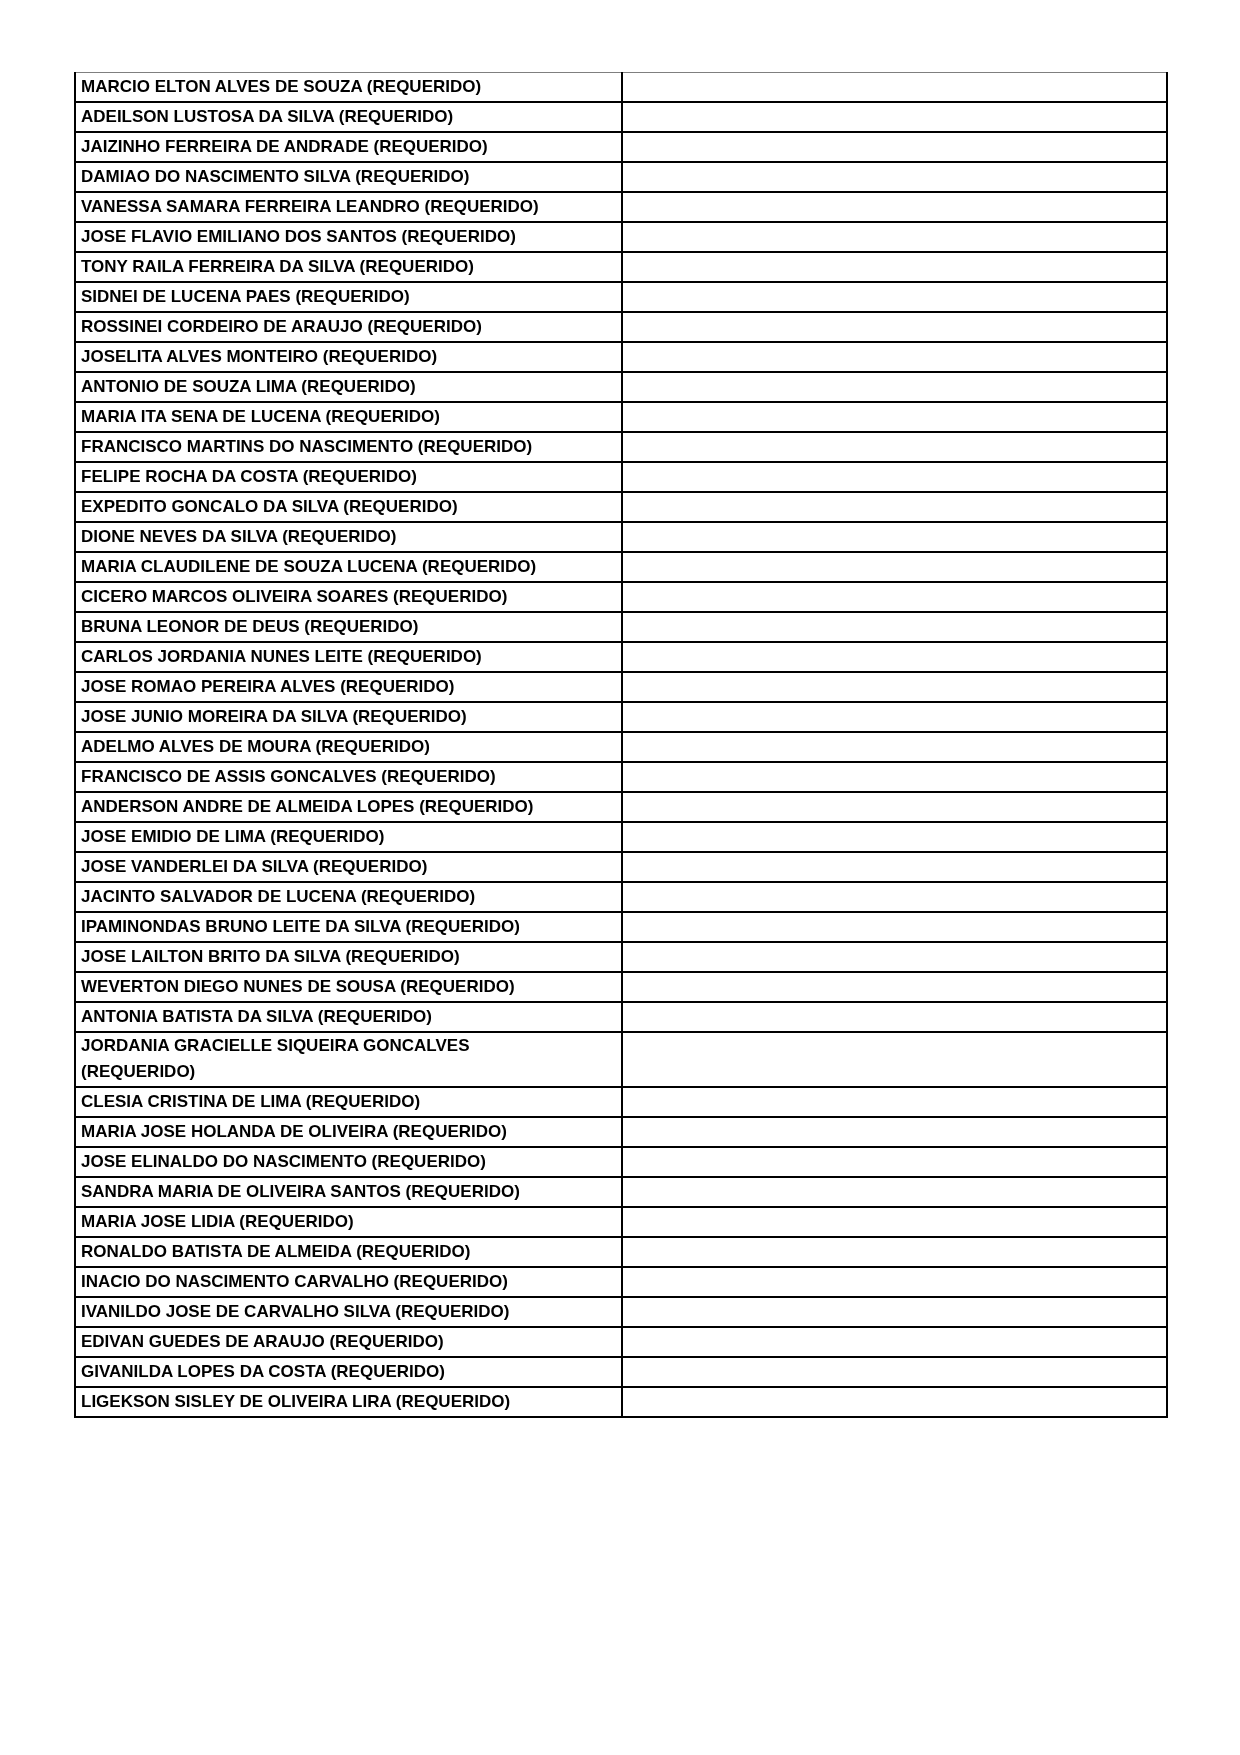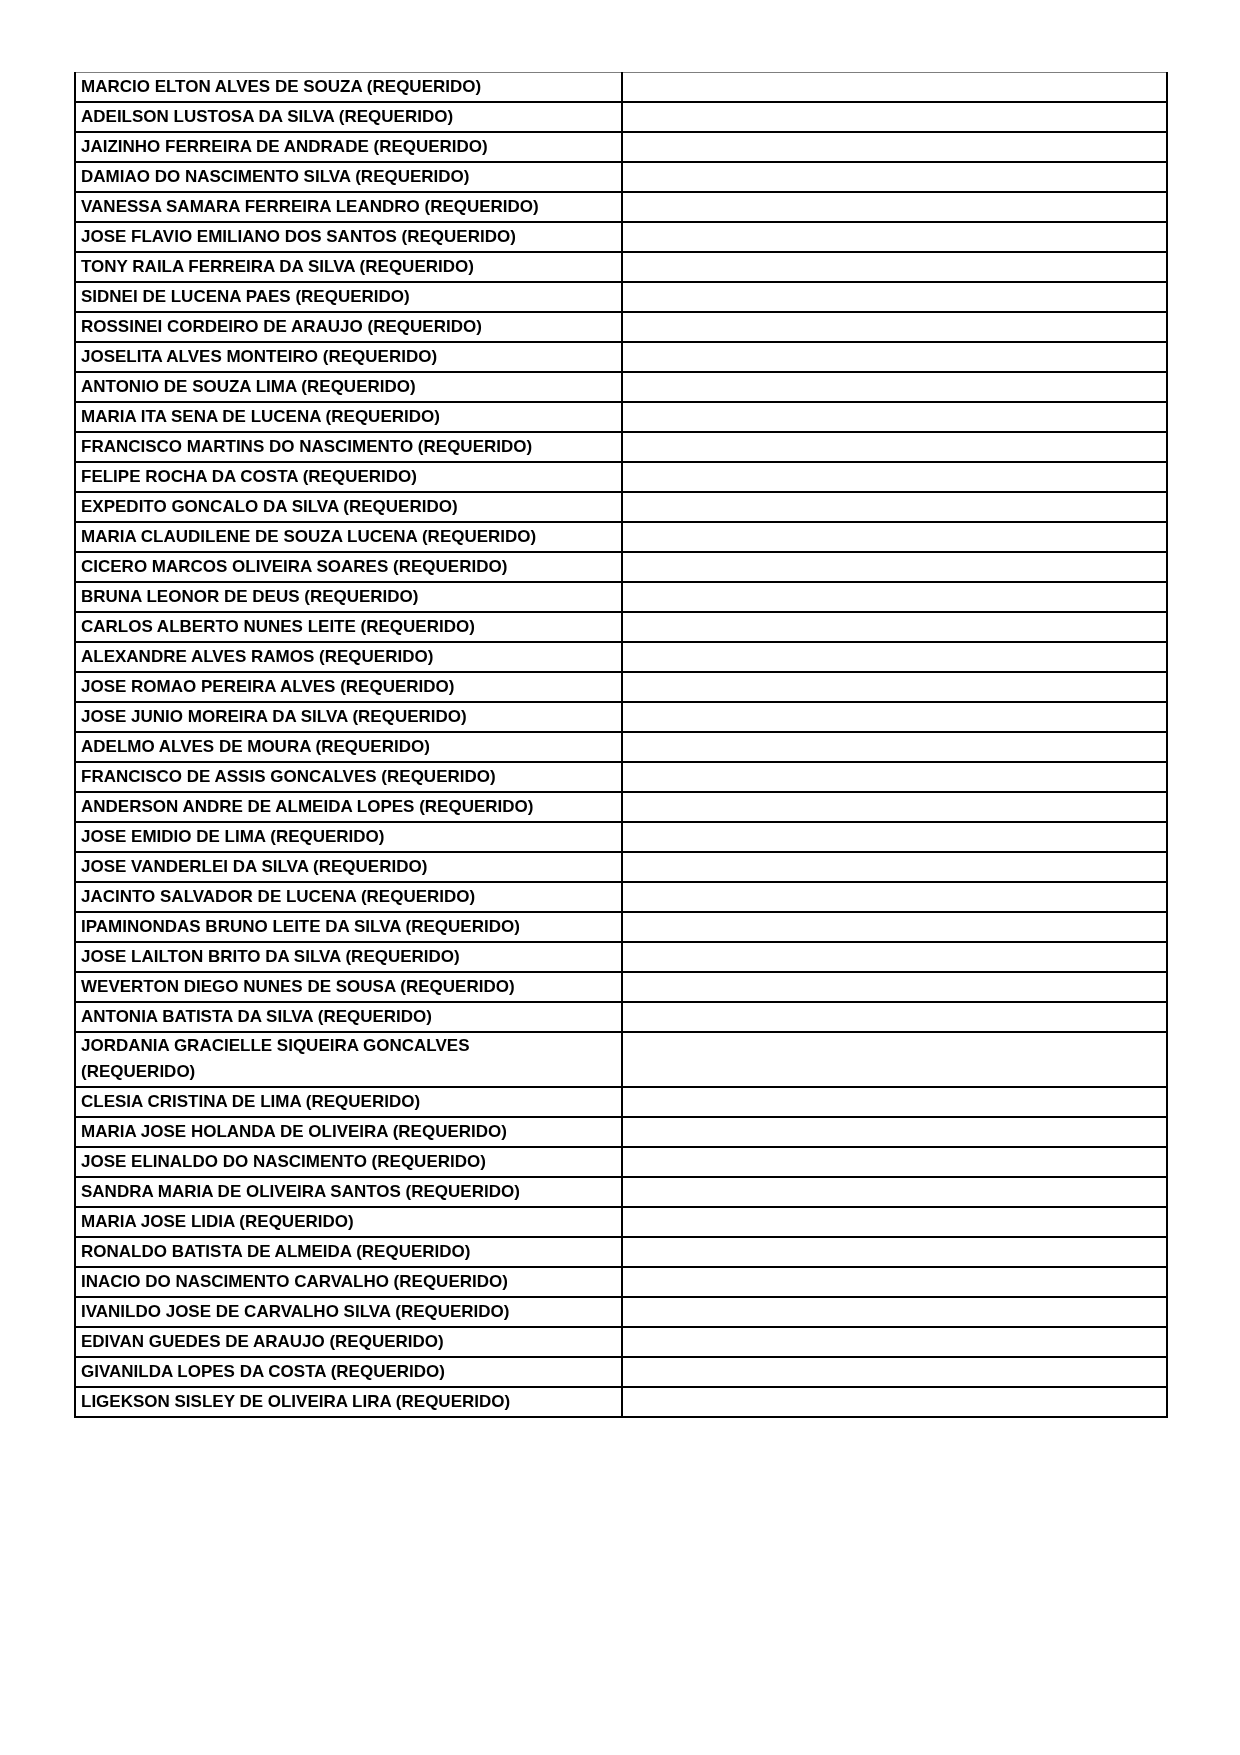--- a/index.html
+++ b/index.html
@@ -116,37 +116,37 @@
         </tr>
         <tr>
           <td class="name-cell">FELIPE ROCHA DA COSTA (REQUERIDO)</td>
           <td class="value-cell"></td>
         </tr>
         <tr>
           <td class="name-cell">EXPEDITO GONCALO DA SILVA (REQUERIDO)</td>
           <td class="value-cell"></td>
         </tr>
         <tr>
+          <td class="name-cell">DIONE NEVES DA SILVA (REQUERIDO)</td>
+          <td class="value-cell"></td>
+        </tr>
+        <tr>
           <td class="name-cell">MARIA CLAUDILENE DE SOUZA LUCENA (REQUERIDO)</td>
           <td class="value-cell"></td>
         </tr>
         <tr>
           <td class="name-cell">CICERO MARCOS OLIVEIRA SOARES (REQUERIDO)</td>
           <td class="value-cell"></td>
         </tr>
         <tr>
           <td class="name-cell">BRUNA LEONOR DE DEUS (REQUERIDO)</td>
           <td class="value-cell"></td>
         </tr>
         <tr>
-          <td class="name-cell">CARLOS ALBERTO NUNES LEITE (REQUERIDO)</td>
-          <td class="value-cell"></td>
-        </tr>
-        <tr>
-          <td class="name-cell">ALEXANDRE ALVES RAMOS (REQUERIDO)</td>
+          <td class="name-cell">CARLOS JORDANIA NUNES LEITE (REQUERIDO)</td>
           <td class="value-cell"></td>
         </tr>
         <tr>
           <td class="name-cell">JOSE ROMAO PEREIRA ALVES (REQUERIDO)</td>
           <td class="value-cell"></td>
         </tr>
         <tr>
           <td class="name-cell">JOSE JUNIO MOREIRA DA SILVA (REQUERIDO)</td>
           <td class="value-cell"></td>
         </tr>

